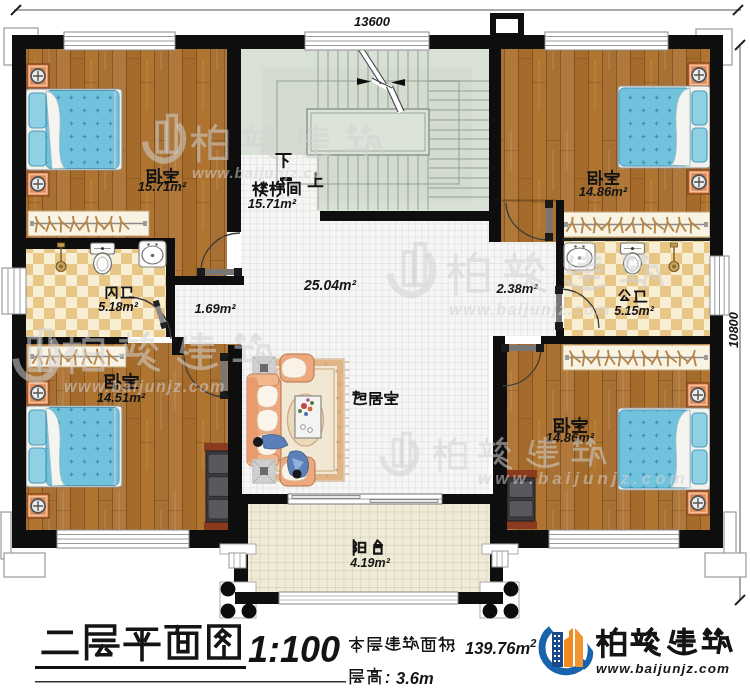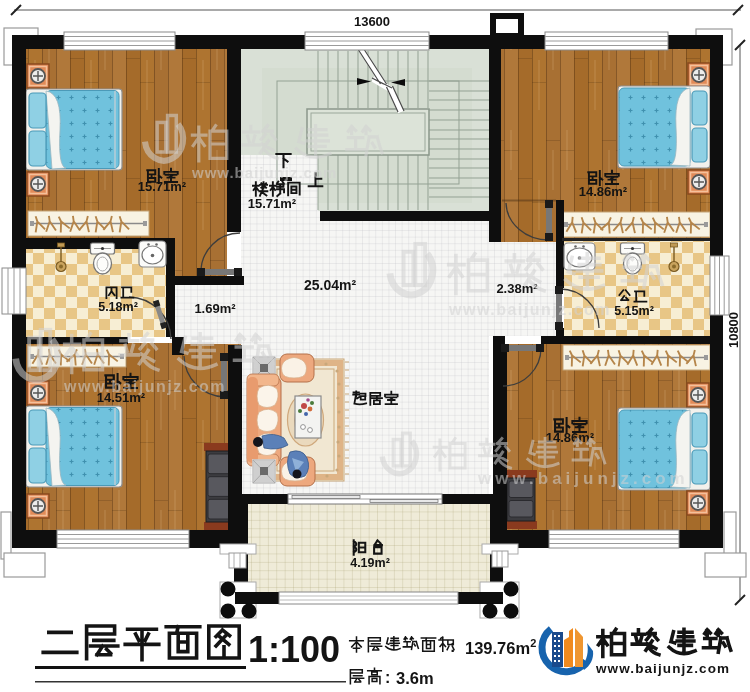--- a/index.html
+++ b/index.html
@@ -1,14 +1,14 @@
 <!DOCTYPE html>
 <html><head><meta charset="utf-8"><style>
 html,body{margin:0;padding:0;background:#fff;}
-#plan{width:622px;height:692px;position:relative;}
+#plan{width:622px;height:692px;position:relative;font-style:italic;}
 </style></head><body>
 
 <div id="plan">
 <svg width="750" height="692" viewBox="0 0 750 692">
 <defs>
 
 <path id="gwo" d="M8,14 H58 M12,14 V86 M12,86 H58 M58,14 V40 M12,40 H58 M35,40 V62 M12,62 H58 M58,62 V86 M80,6 V94 M80,46 L96,60"></path>
 <path id="gshi" d="M50,4 V14 M8,24 H92 M8,24 V36 M92,24 V36 M16,42 H84 M62,44 L40,58 M28,60 H72 M50,44 V88 M12,88 H88"></path>
 <path id="glou" d="M24,8 V92 M6,30 H42 M24,36 L10,56 M24,36 L38,56 M50,24 H94 M72,8 V46 M58,14 L88,42 M88,14 L58,42 M46,64 H96 M70,46 L50,92 M54,64 L90,90"></path>
 <path id="gti" d="M24,8 V92 M6,30 H42 M24,36 L10,56 M24,36 L38,56 M58,4 L50,14 M84,4 L92,14 M50,20 H92 M90,20 V36 M50,36 H90 M70,20 V78 M50,52 H94 M70,78 L52,94 M94,52 V70"></path>

